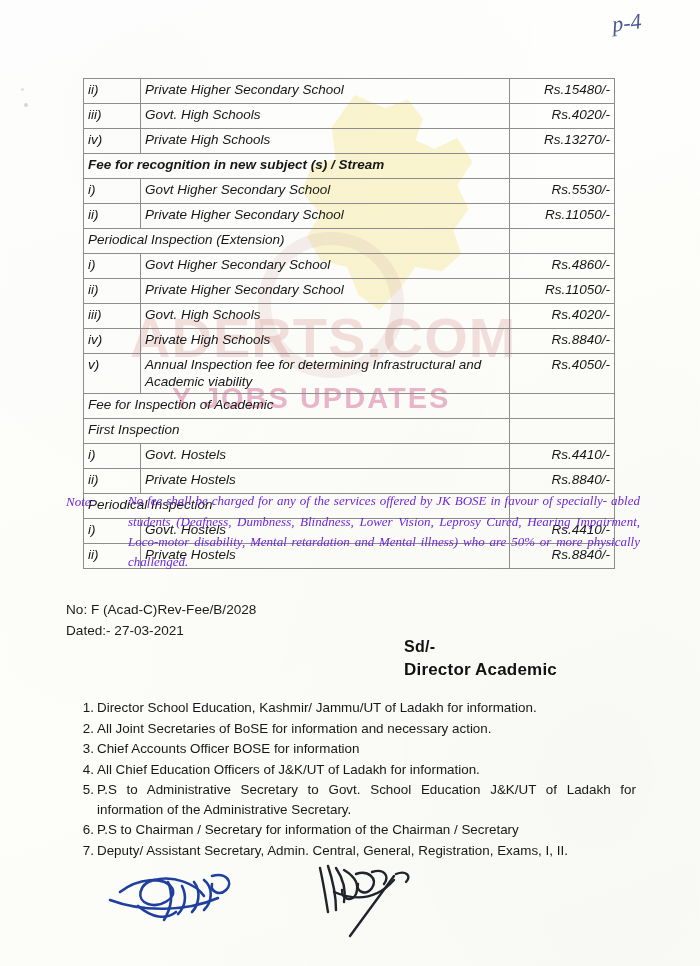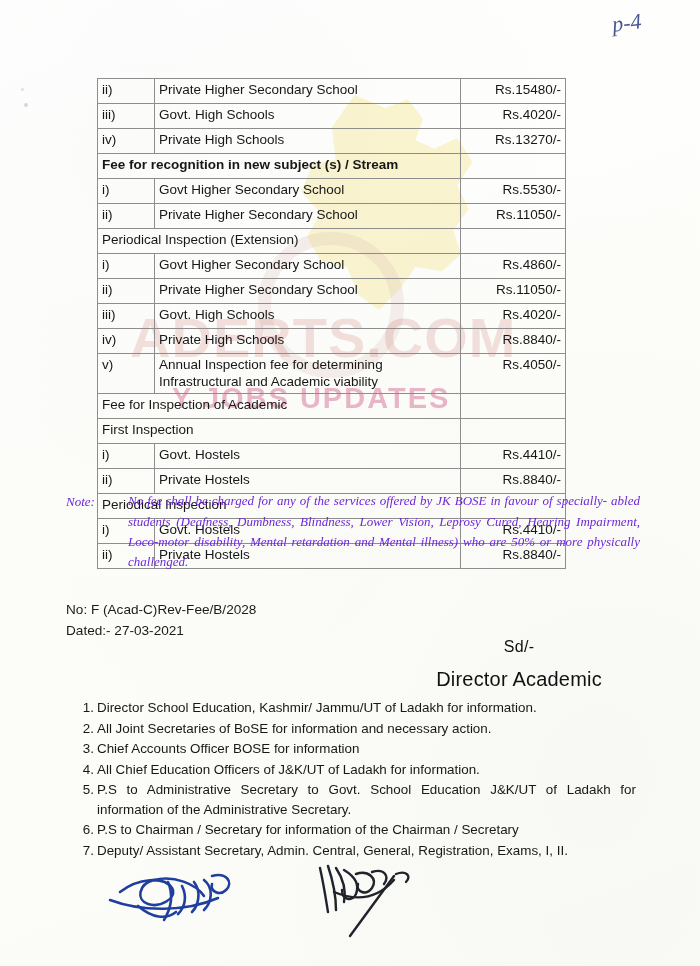--- a/index.html
+++ b/index.html
@@ -99,24 +99,25 @@
   .sig {
     position: absolute;
     pointer-events: none;
   }
   #signature-left  { left: 108px; top: 862px; }
   #signature-right { left: 310px; top: 858px; }
 
   
   #fee-table {
     position: absolute;
-    left: 97px; top: 78px;
-    width: 469px;
+    left: 83px; top: 78px;
+    width: 532px;
     border-collapse: collapse;
     font-size: 13.5px;
+    font-style: italic;
   }
   #fee-table td {
     border: 1px solid #8d8d8d;
     padding: 2px 4px;
     vertical-align: top;
     line-height: 1.28;
     color: #171717;
     height: 20px;
   }
   td.c-num {
@@ -175,25 +176,26 @@
     font-size: 13.6px;
     line-height: 1.52;
     color: #1b1b1b;
   }
 
   
   #sign-block {
     position: absolute;
     left: 404px; top: 638px;
     width: 230px;
-    text-align: center;
+    text-align: left;
     color: #111;
+    font-weight: bold;
   }
   #sd-line { font-size: 16px; letter-spacing: 0.3px; }
-  #designation { font-size: 20px; margin-top: 12px; letter-spacing: 0.2px; }
+  #designation { font-size: 17px; margin-top: 4px; letter-spacing: 0.2px; }
 
   
   #copy-block {
     position: absolute;
     left: 66px; top: 698px;
     width: 570px;
     font-size: 13.4px;
     color: #181818;
   }
   #copy-heading { margin-bottom: 2px; }

